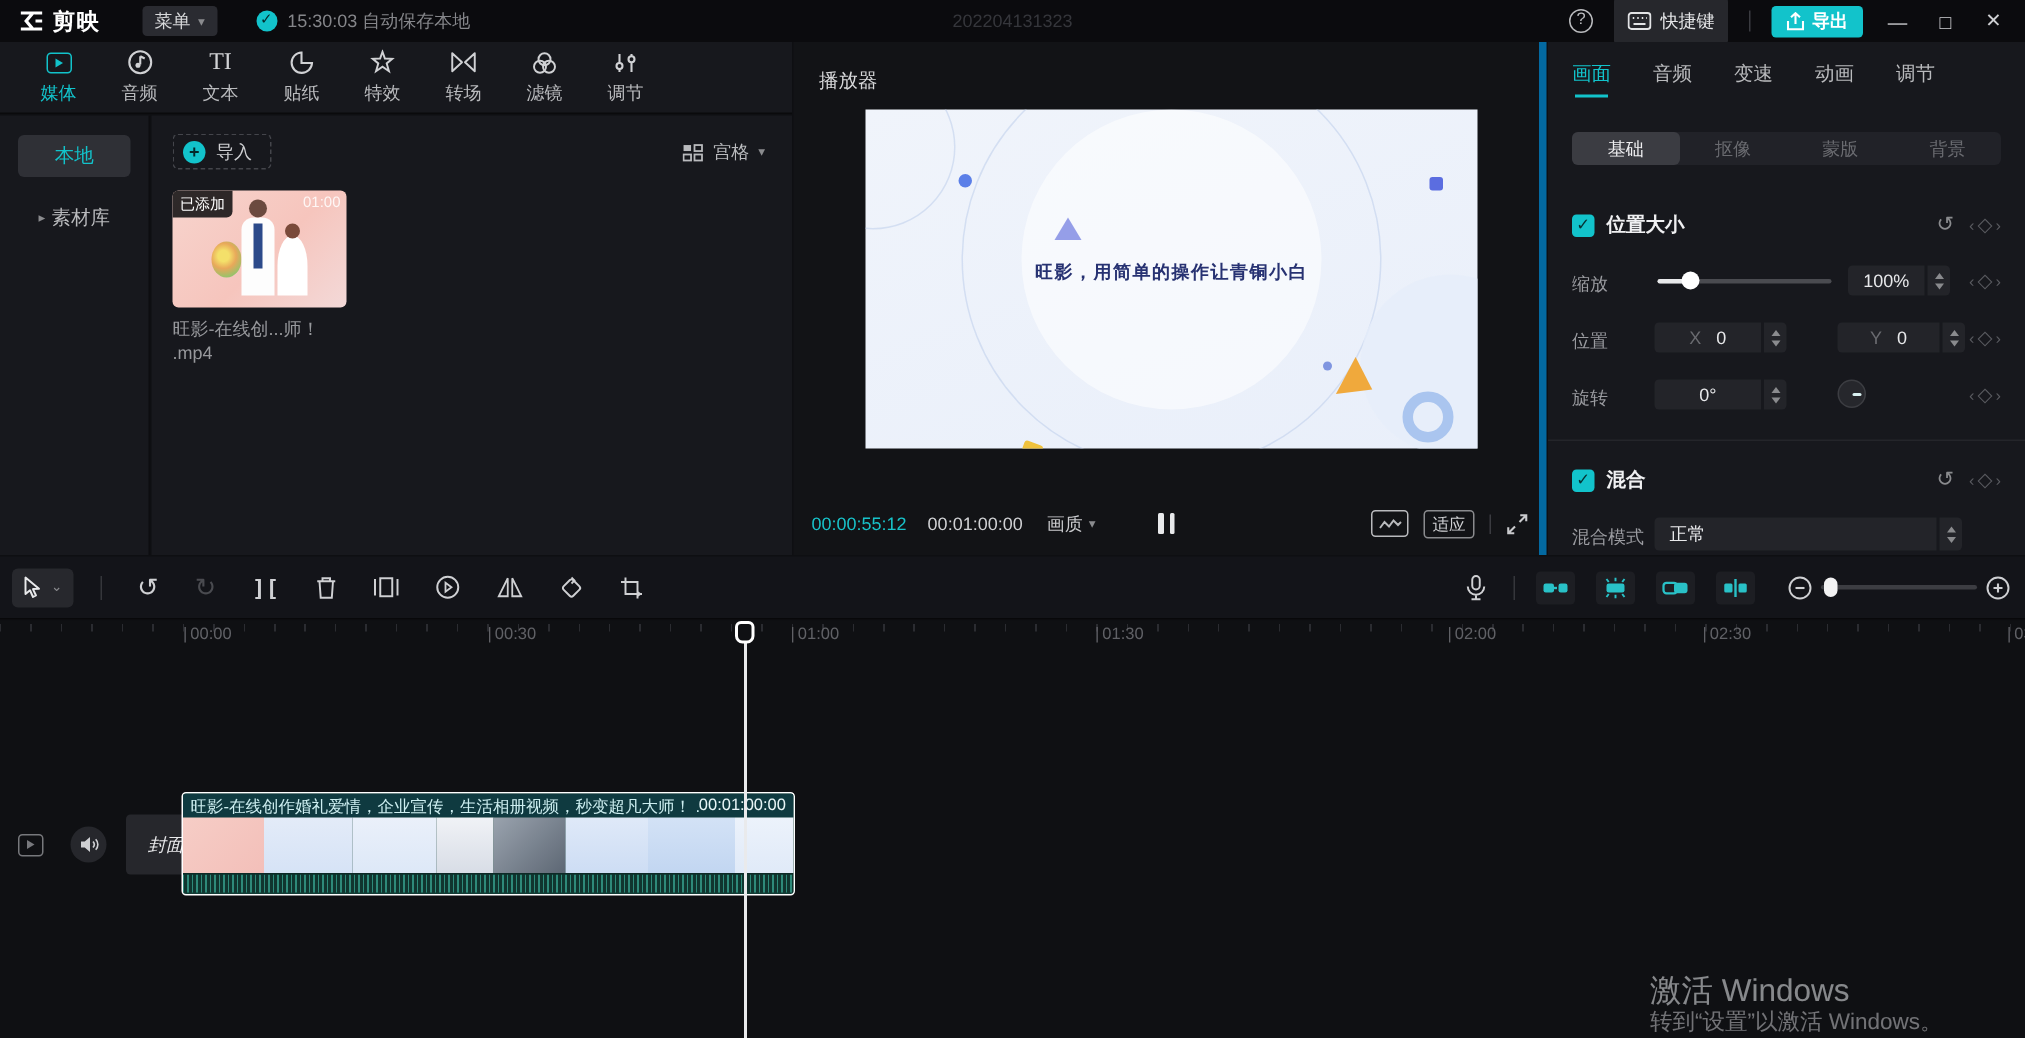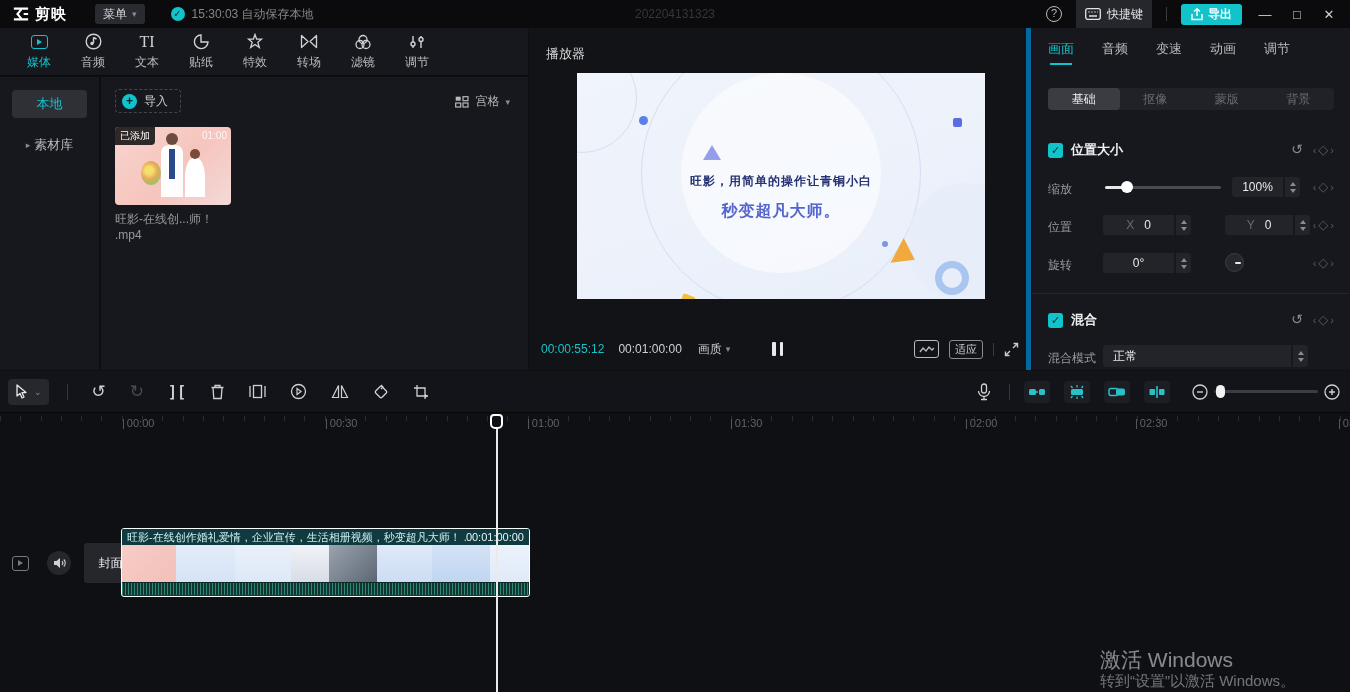--- a/index.html
+++ b/index.html
@@ -122,21 +122,21 @@
   #ruler { position:absolute; left:0; top:0; width:1350px; height:20px;
     background:repeating-linear-gradient(90deg,#2b2c31 0 1px,transparent 1px 20.3px);
     background-size:100% 5px; background-repeat:no-repeat; background-position:0 2px; overflow:hidden; }
   .rlab { position:absolute; top:3px; font-size:11px; color:#606166; white-space:nowrap; }
   .rlab::before { content:"|"; margin-right:2px; color:#606166; }
   #playhead-line { position:absolute; left:496px; top:0; width:1.5px; height:278px; background:#e9eaec; }
   #playhead-head { position:absolute; left:490px; top:0; width:13px; height:15px; background:#0f1013; border:2.5px solid #fff; border-radius:4px 4px 5px 5px; }
   .trk-ic1 { position:absolute; left:12px; top:142px; width:17px; height:15px; border:1.5px solid #77787c; border-radius:3px; }
   .trk-ic1::after { content:""; position:absolute; left:5px; top:3px; border-left:5px solid #77787c; border-top:3px solid transparent; border-bottom:3px solid transparent; }
   .trk-ic2 { position:absolute; left:47px; top:137px; width:24px; height:24px; border-radius:50%; background:#26272c; display:flex; align-items:center; justify-content:center; }
-  .cover-btn { position:absolute; left:84px; top:129px; width:53px; height:40px; background:#26272c; border-radius:3px; color:#e8e9eb; font-size:12px; display:flex; align-items:center; justify-content:center; }
+  .cover-btn { position:absolute; left:84px; top:129px; width:53px; height:40px; background:#26272c; border-radius:3px; color:#e8e9eb; font-size:12px; display:flex; align-items:center; justify-content:center;font-style:italic; }
   #clip { position:absolute; left:121px; top:114px; width:409px; height:69px; border:1.5px solid #fff; border-radius:3px; overflow:hidden; background:#123c35; }
   .clip-head { height:16px; background:#0f3a40; display:flex; align-items:center; font-size:11px; color:#cdeef0; }
   .clip-name { margin-left:5px; white-space:nowrap; overflow:hidden; }
   .clip-dur { margin-left:auto; margin-right:5px; color:#e8f6f7; }
   .strip { height:37px; display:flex; }
   .strip div { height:100%; position:relative; }
   .wave { height:13px; background:repeating-linear-gradient(90deg,#2e8a7a 0 1px,#10352f 1px 3px); border-top:1px solid #0c2a26; }
   .watermark1 { position:absolute; left:1100px; top:232px; font-size:21px; color:rgba(235,236,240,.55); }
   .watermark2 { position:absolute; left:1100px; top:258px; font-size:15px; color:rgba(235,236,240,.45); }
   svg { display:block; }
@@ -291,21 +291,20 @@
     <div class="player-title">播放器</div>
     <div id="preview">
       <div class="ring" style="left:64px;top:-40px;width:280px;height:280px;"></div>
       <div class="ring fill" style="left:104px;top:0px;width:200px;height:200px;"></div>
       <div class="ring" style="left:-50px;top:-30px;width:110px;height:110px;"></div>
       <div class="ring" style="left:330px;top:110px;width:120px;height:120px;background:rgba(230,238,250,.8);border:none;"></div>
       <div class="dot" style="left:62px;top:43px;width:9px;height:9px;background:#5b7fe8;"></div>
       <div class="tri" style="left:126px;top:72px;border-left:9px solid transparent;border-right:9px solid transparent;border-bottom:15px solid #959ee8;"></div>
       <div class="dot" style="left:376px;top:45px;width:9px;height:9px;border-radius:2px;background:#5b6de0;"></div>
       <div class="cap1">旺影，用简单的操作让青铜小白</div>
-      <div class="cap2">秒变超凡大师。</div>
       <div class="dot" style="left:305px;top:168px;width:6px;height:6px;background:#7f95e0;"></div>
       <div class="tri" style="left:315px;top:172px;border-left:14px solid transparent;border-right:14px solid transparent;border-bottom:20px solid #f0a93c;transform:rotate(118deg);"></div>
       <div class="pent" style="left:104px;top:222px;"></div>
       <div class="ring-big" style="left:358px;top:188px;"></div>
     </div>
     <div id="pctrl">
       <span class="t-cur">00:00:55:12</span>
       <span class="t-tot">00:01:00:00</span>
       <span class="qual">
         <span>画质</span>

